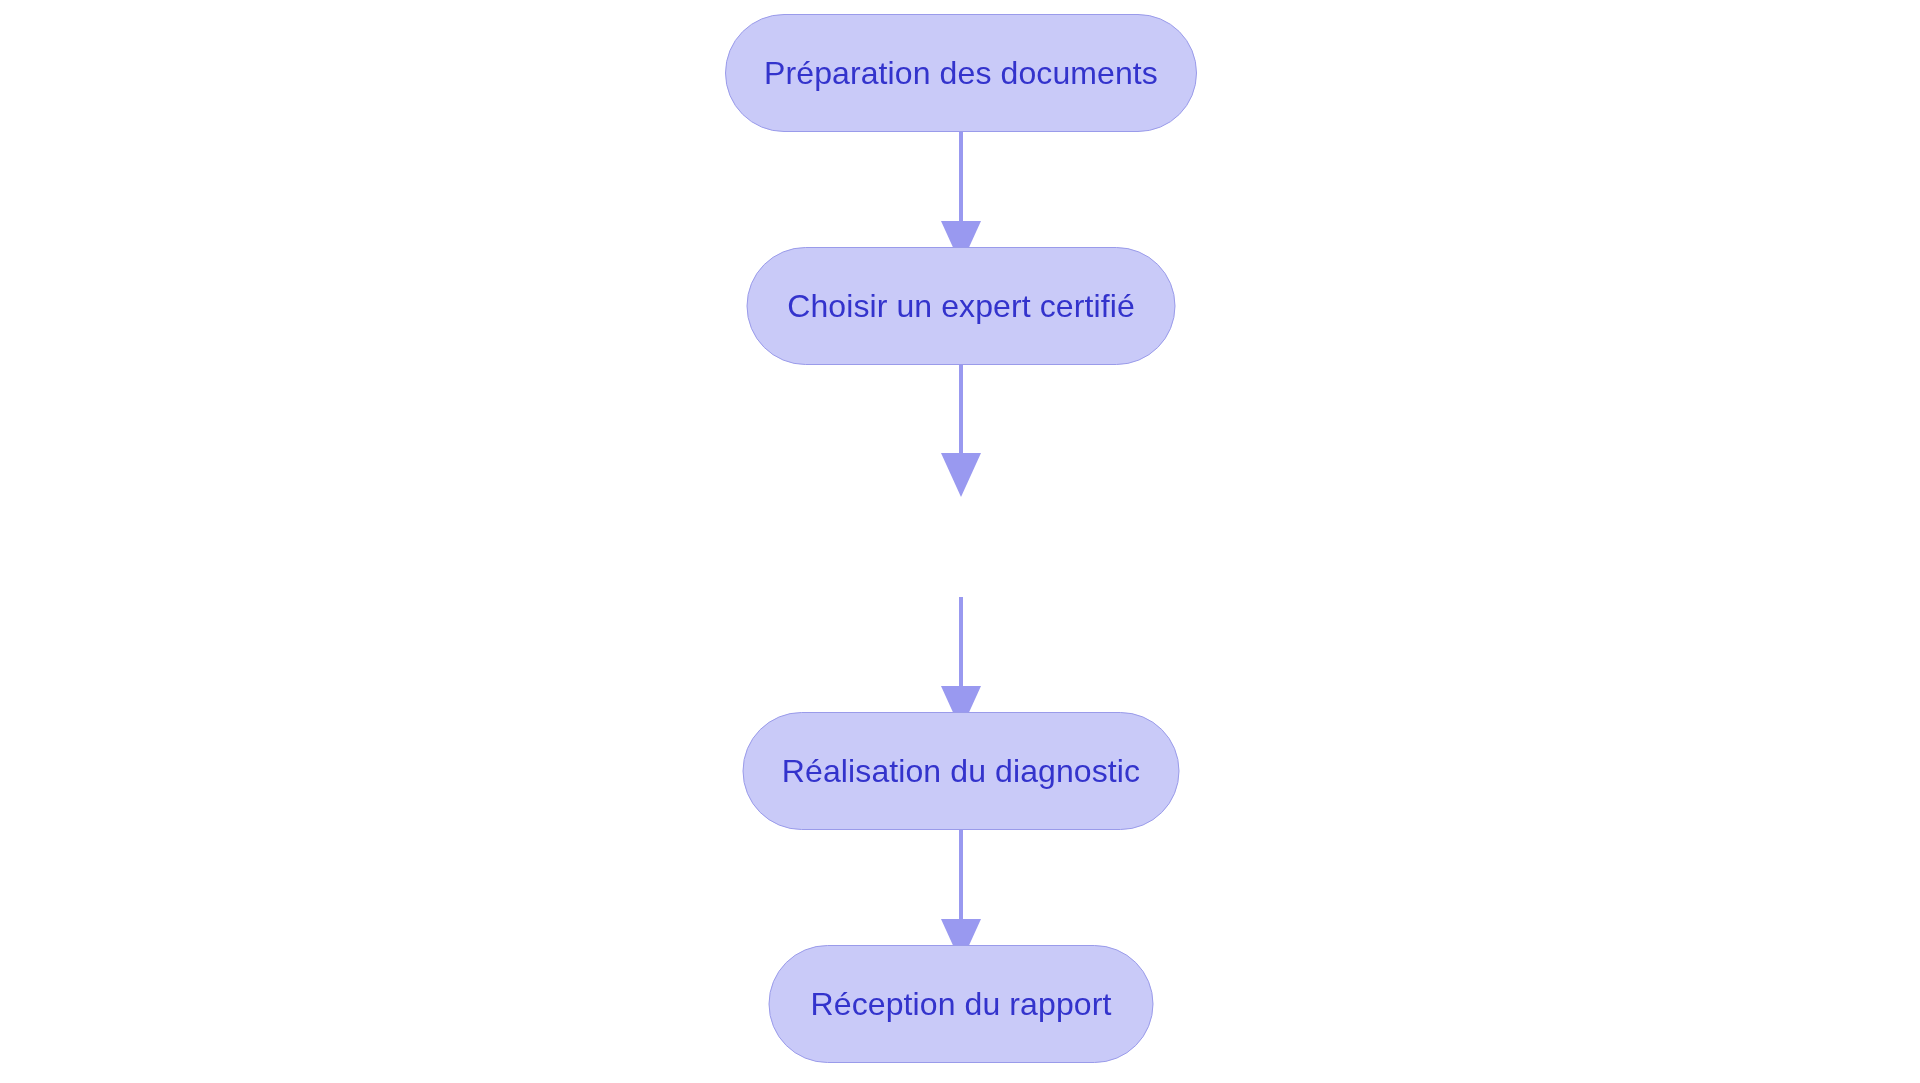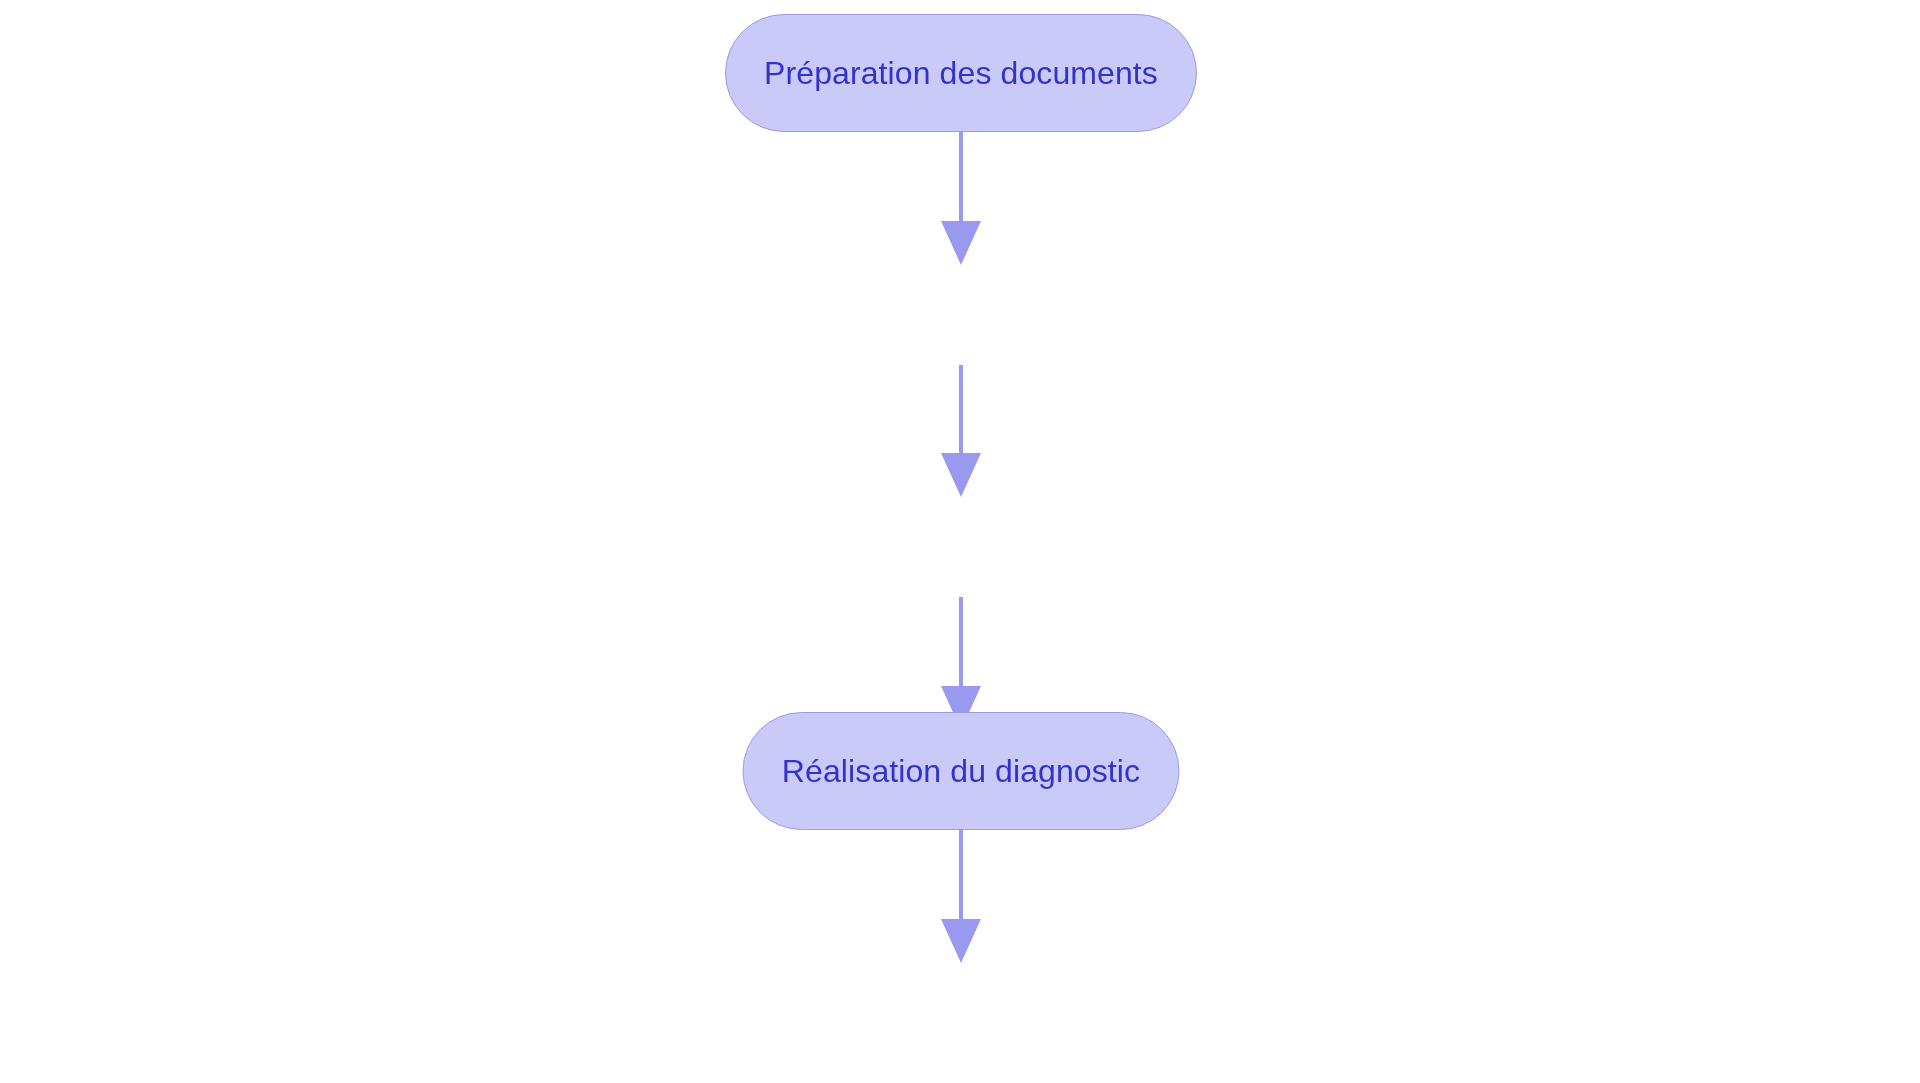--- a/index.html
+++ b/index.html
@@ -71,20 +71,26 @@
     </g>
     <g>
       <line x1="961" y1="830" x2="961" y2="925" stroke="#9999f0" stroke-width="4" marker-end="url(#arrowhead)"></line>
     </g>
   </svg>
 
   <div class="node" style="top:14px; width:472px;">
     <span class="node-label">Préparation des documents</span>
   </div>
 
+  <div class="node" style="top:247px; width:429px;">
+    <span class="node-label">Choisir un expert certifié</span>
+  </div>
 
 
   <div class="node" style="top:712px; width:437px;">
     <span class="node-label">Réalisation du diagnostic</span>
   </div>
 
+  <div class="node" style="top:945px; width:385px;">
+    <span class="node-label">Réception du rapport</span>
+  </div>
 
 </div>
 
 </body></html>

